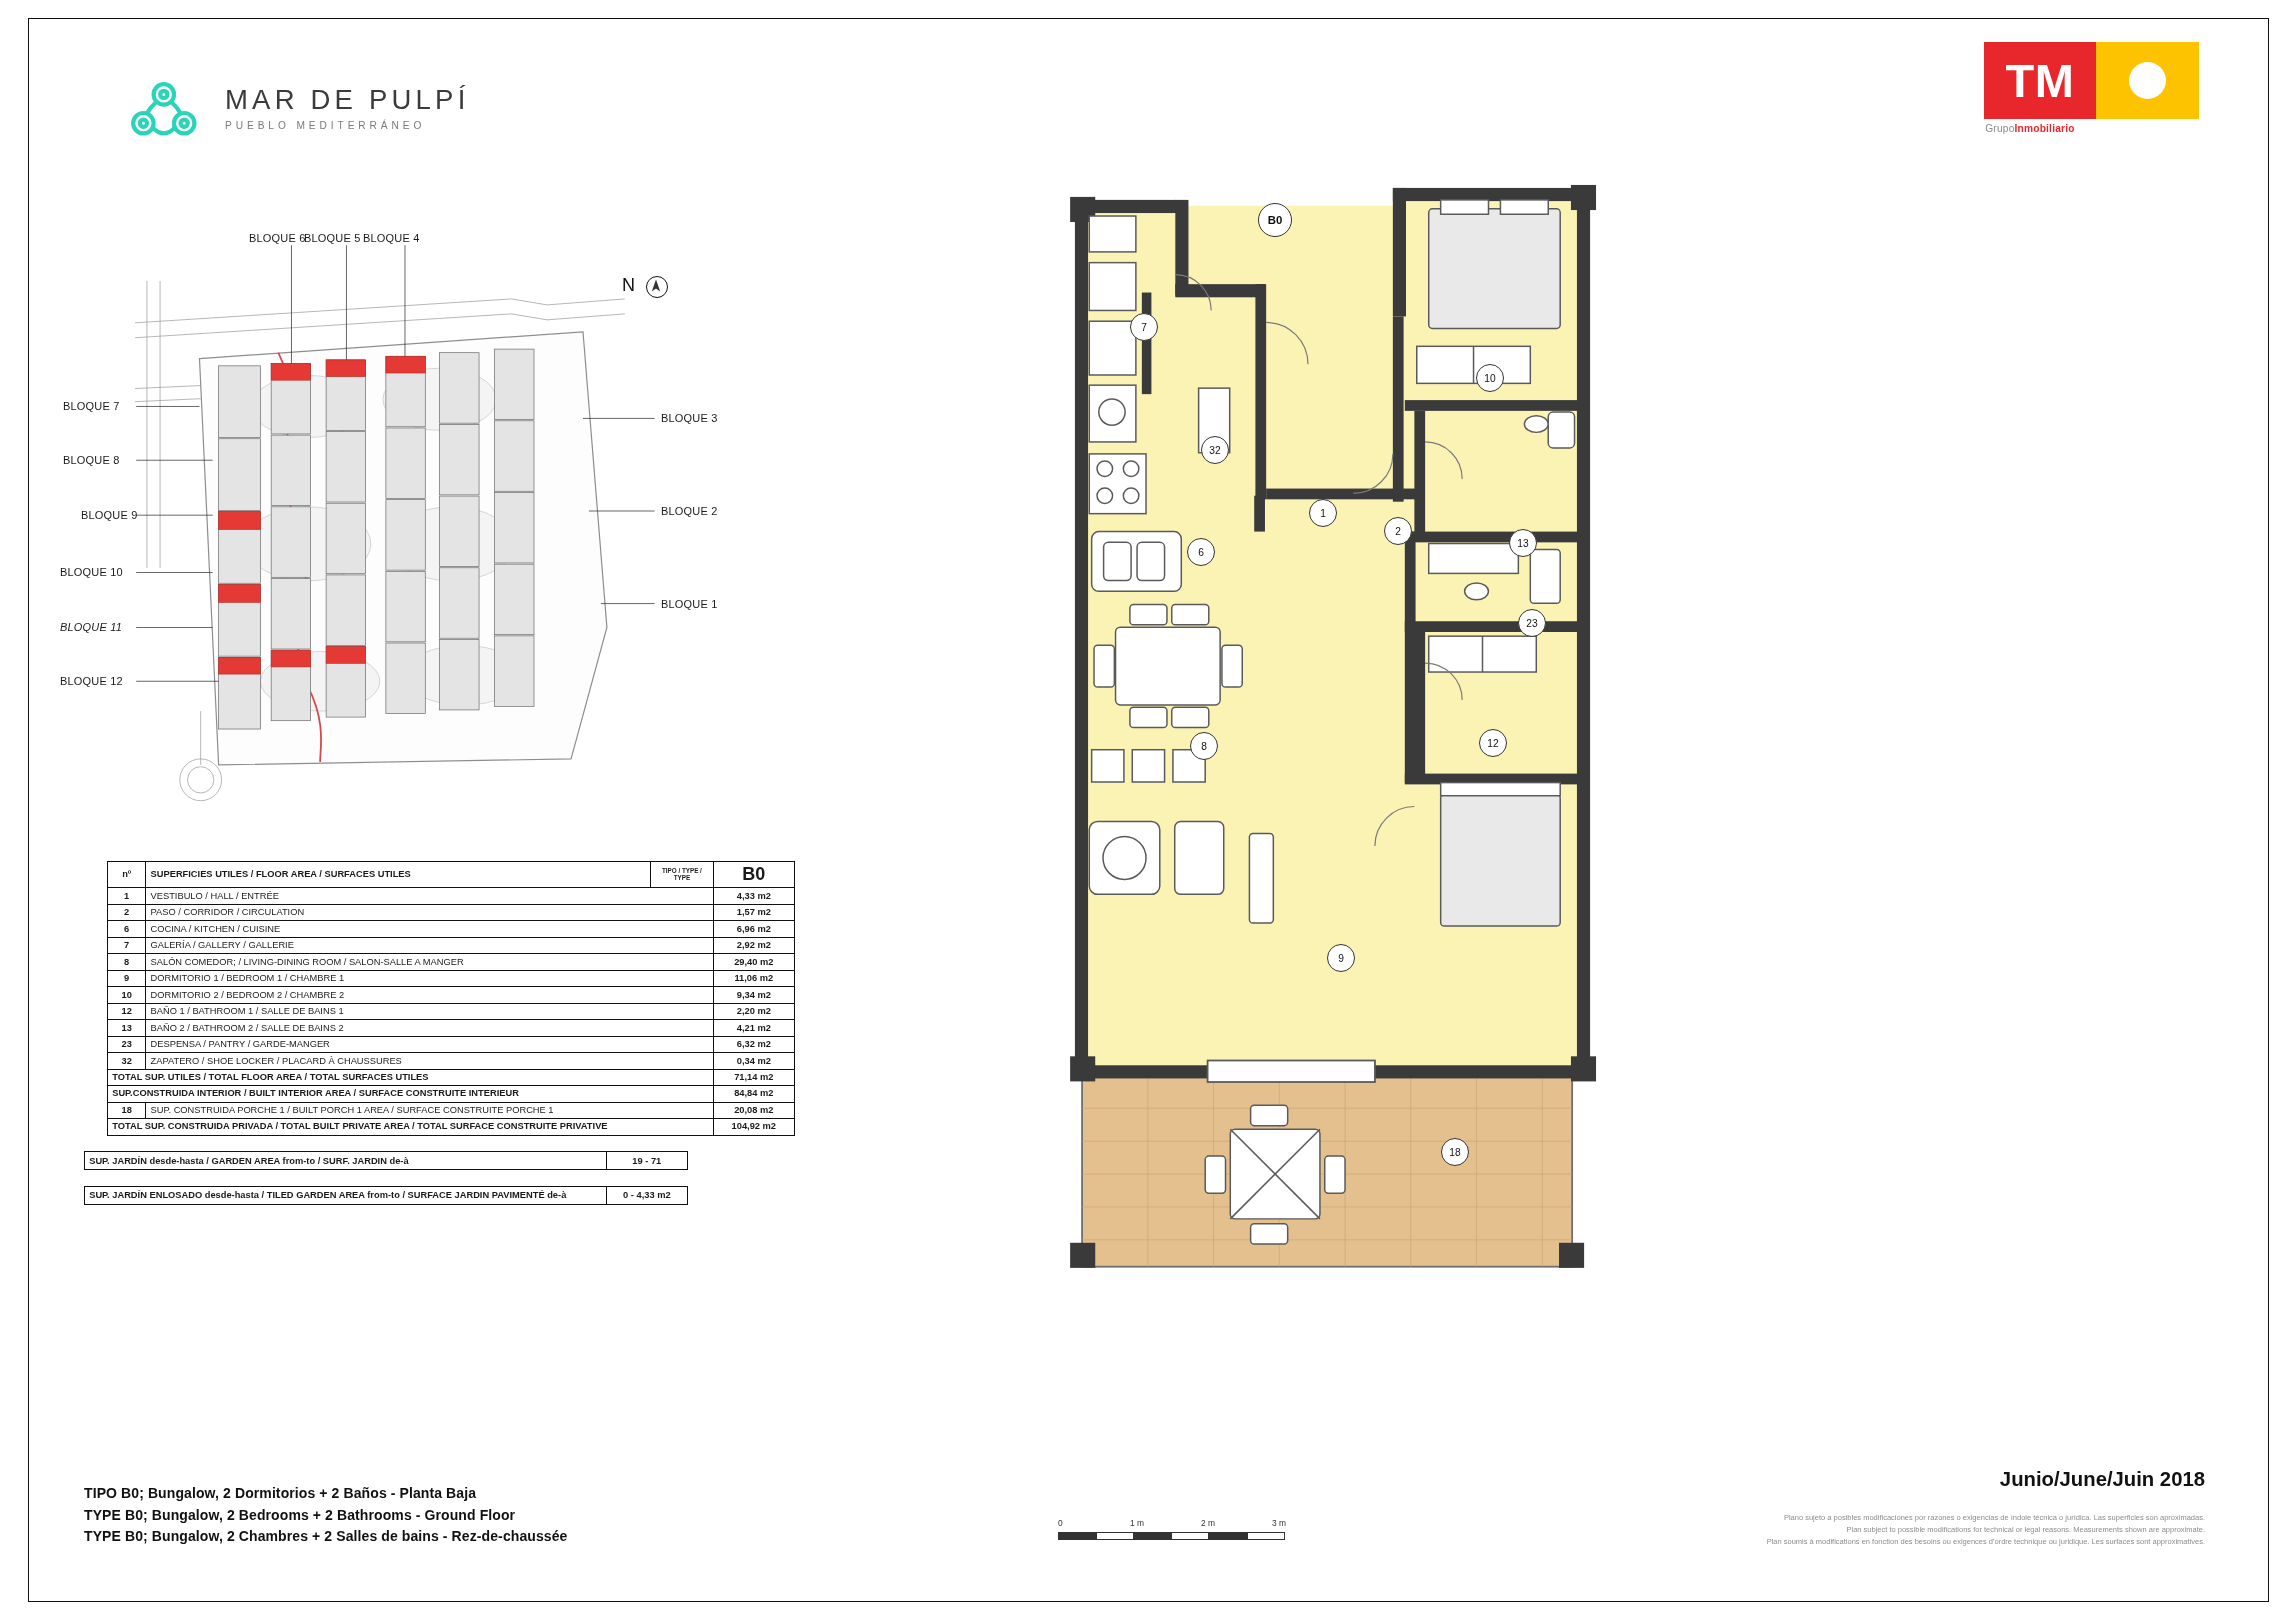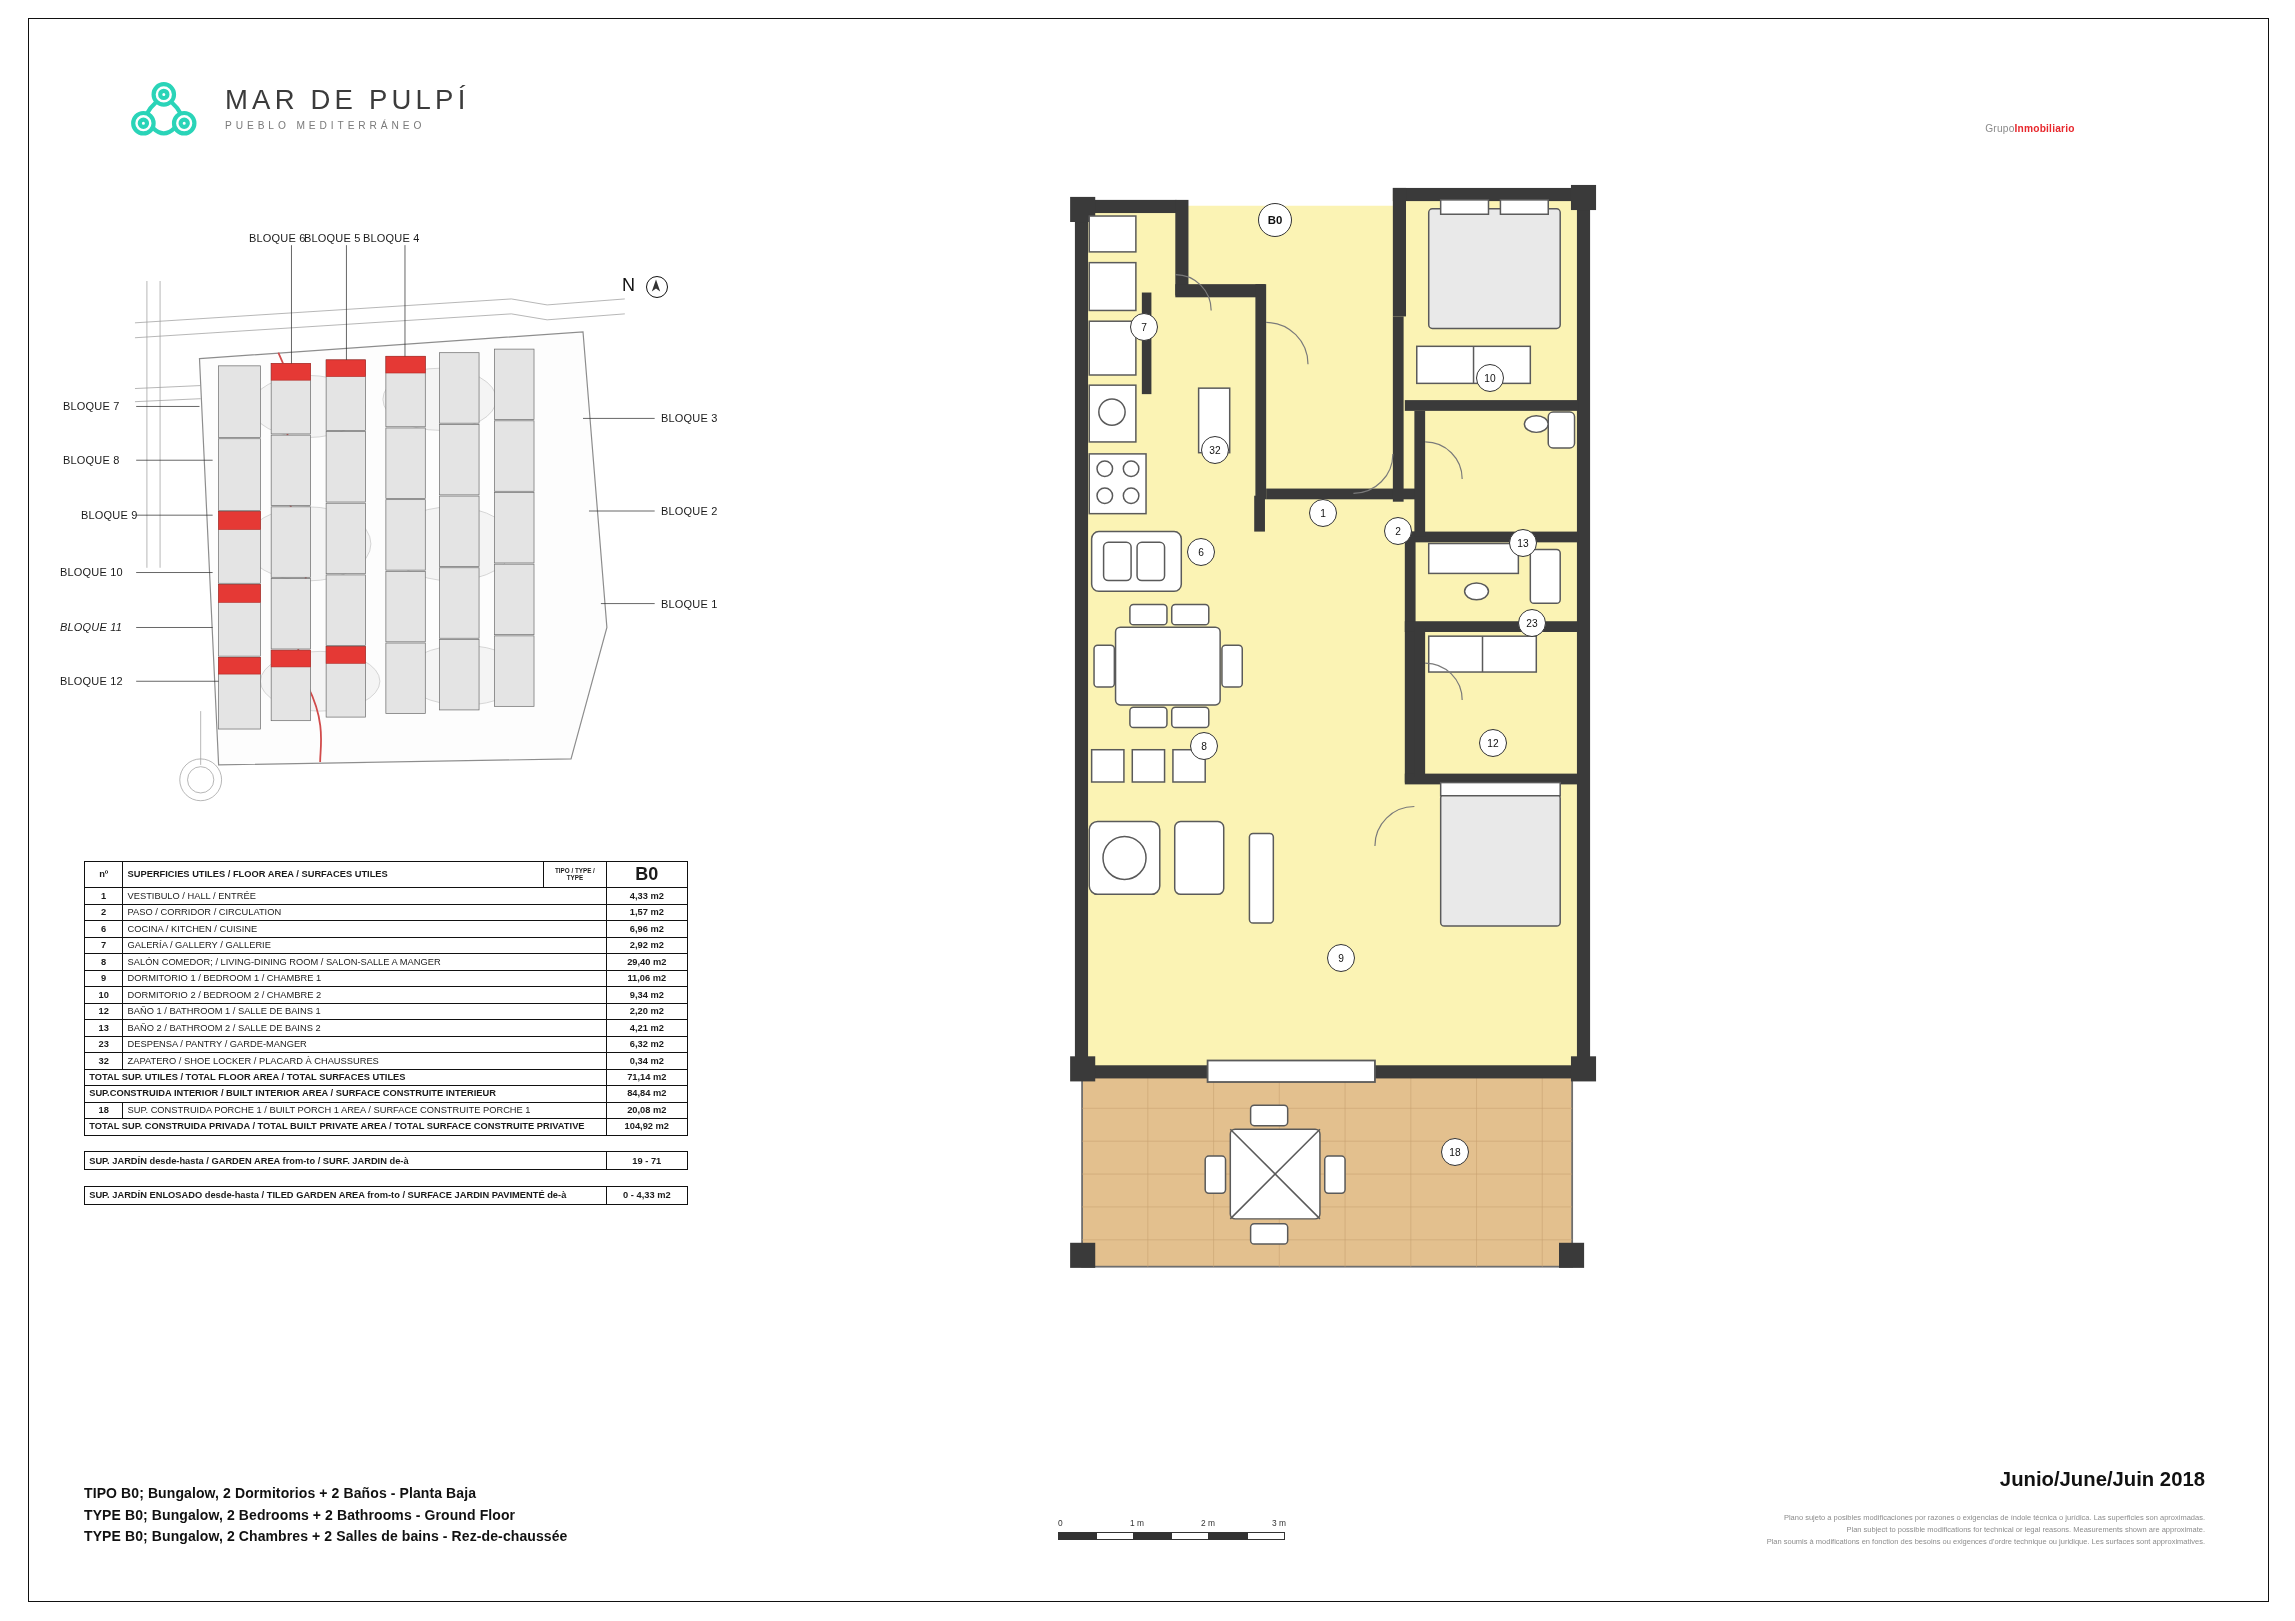--- a/index.html
+++ b/index.html
@@ -26,21 +26,21 @@
 
   
   .siteplan{position:absolute;left:129px;top:209px;width:562px;height:598px;}
   .sp-svg{position:absolute;left:0;top:0;}
   .blk-label{position:absolute;font-size:11px;color:#1a1a1a;letter-spacing:0.2px;white-space:nowrap;}
   .north{position:absolute;left:622px;top:275px;font-size:18px;color:#111;}
   .north-c{position:absolute;left:646px;top:276px;width:20.3px;height:20.3px;border:1.2px solid #111;border-radius:50%;}
 
   
   .table-wrap{position:absolute;left:84px;top:861px;width:604px;}
-  table.surf{border-collapse:collapse;width:604px;font-size:9.3px;}
+  table.surf{border-collapse:collapse;width:688px;font-size:9.3px;margin-left:23px;}
   table.surf td{border:1px solid #111;padding:2.4px 4.2px;vertical-align:middle;line-height:1.15;}
   .c-num{width:29px;text-align:center;font-weight:700;}
   .c-val{width:72px;text-align:center;font-weight:700;white-space:nowrap;}
   .hdr td{font-weight:700;}
   .hdr .c-type{width:53px;text-align:center;font-size:6.3px;line-height:1.1;}
   .hdr .c-b0{width:72px;text-align:center;font-size:18px;font-weight:700;}
   .tot td{font-weight:700;}
   .standalone{margin-top:15.5px;}
   .standalone table{border-collapse:collapse;width:604px;font-size:9.3px;}
   .standalone td{border:1px solid #111;padding:3.6px 4.2px;font-weight:700;}
@@ -92,20 +92,28 @@
         </g>
       </svg>
     </div>
     <div class="logo-text">
       <div class="logo-title">MAR DE PULPÍ</div>
       <div class="logo-sub">PUEBLO MEDITERRÁNEO</div>
     </div>
   </div>
 
   <div class="tm-wrap">
+    <div class="tm-box">
+      <div class="tm-red">
+        <span>TM</span>
+      </div>
+      <div class="tm-yellow">
+        <div class="tm-dot"></div>
+      </div>
+    </div>
     <div class="tm-cap">
       <span>Grupo</span><b>Inmobiliario</b>
     </div>
   </div>
 
   <div class="siteplan">
     <svg class="sp-svg" width="681" height="604" viewBox="0 0 1140 1010">
       <g stroke="#9a9a9a" stroke-width="1.2" fill="none">
 
         <path d="M10 190 L640 150 L700 160 L830 150"></path>

